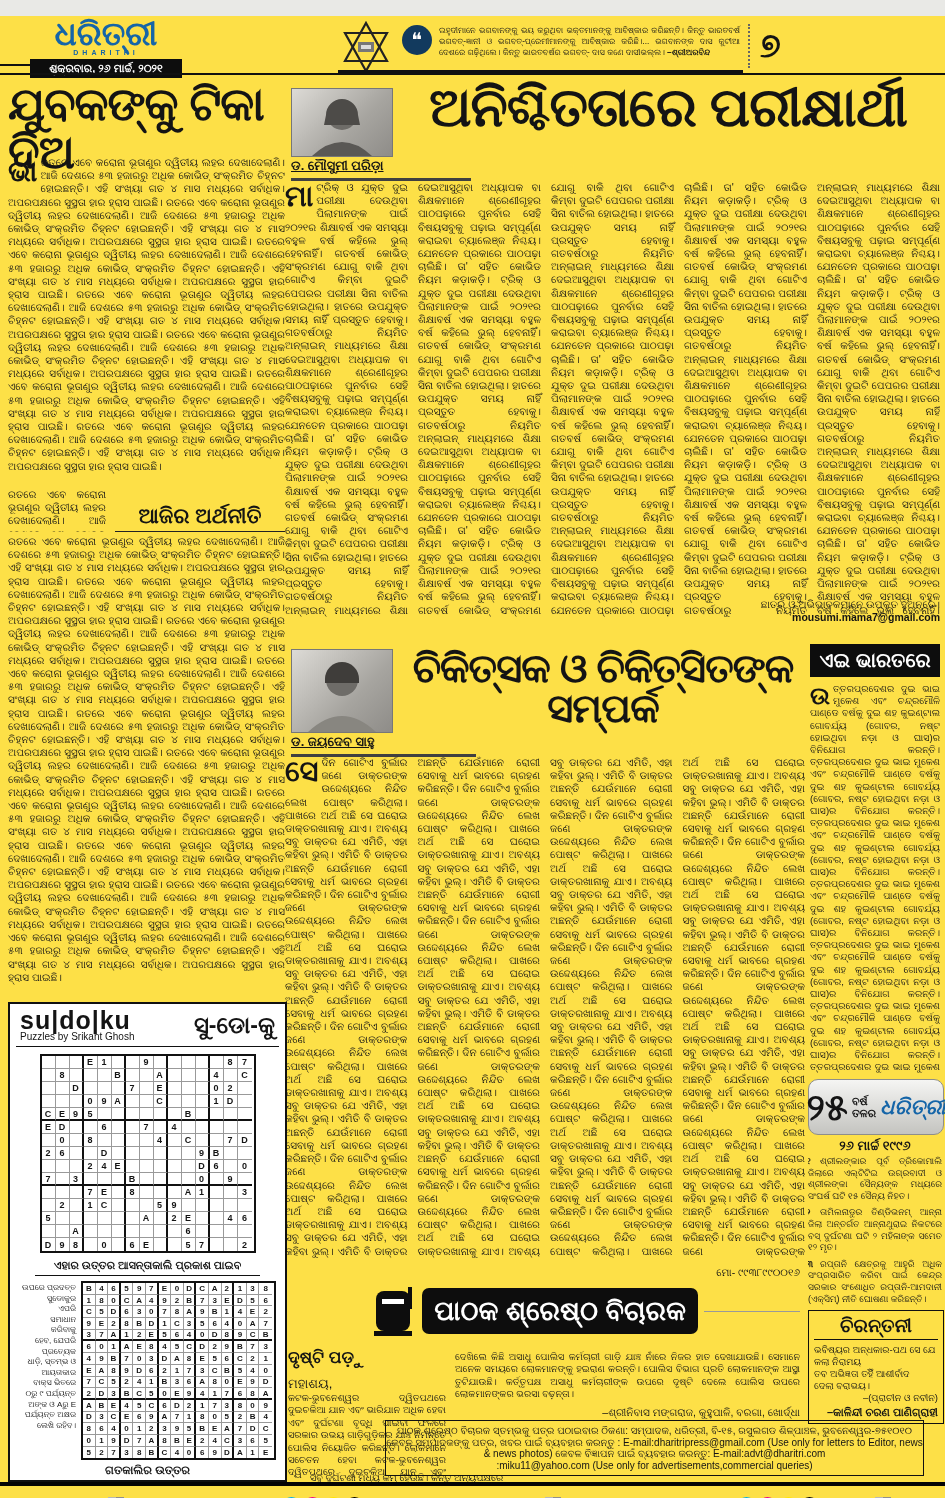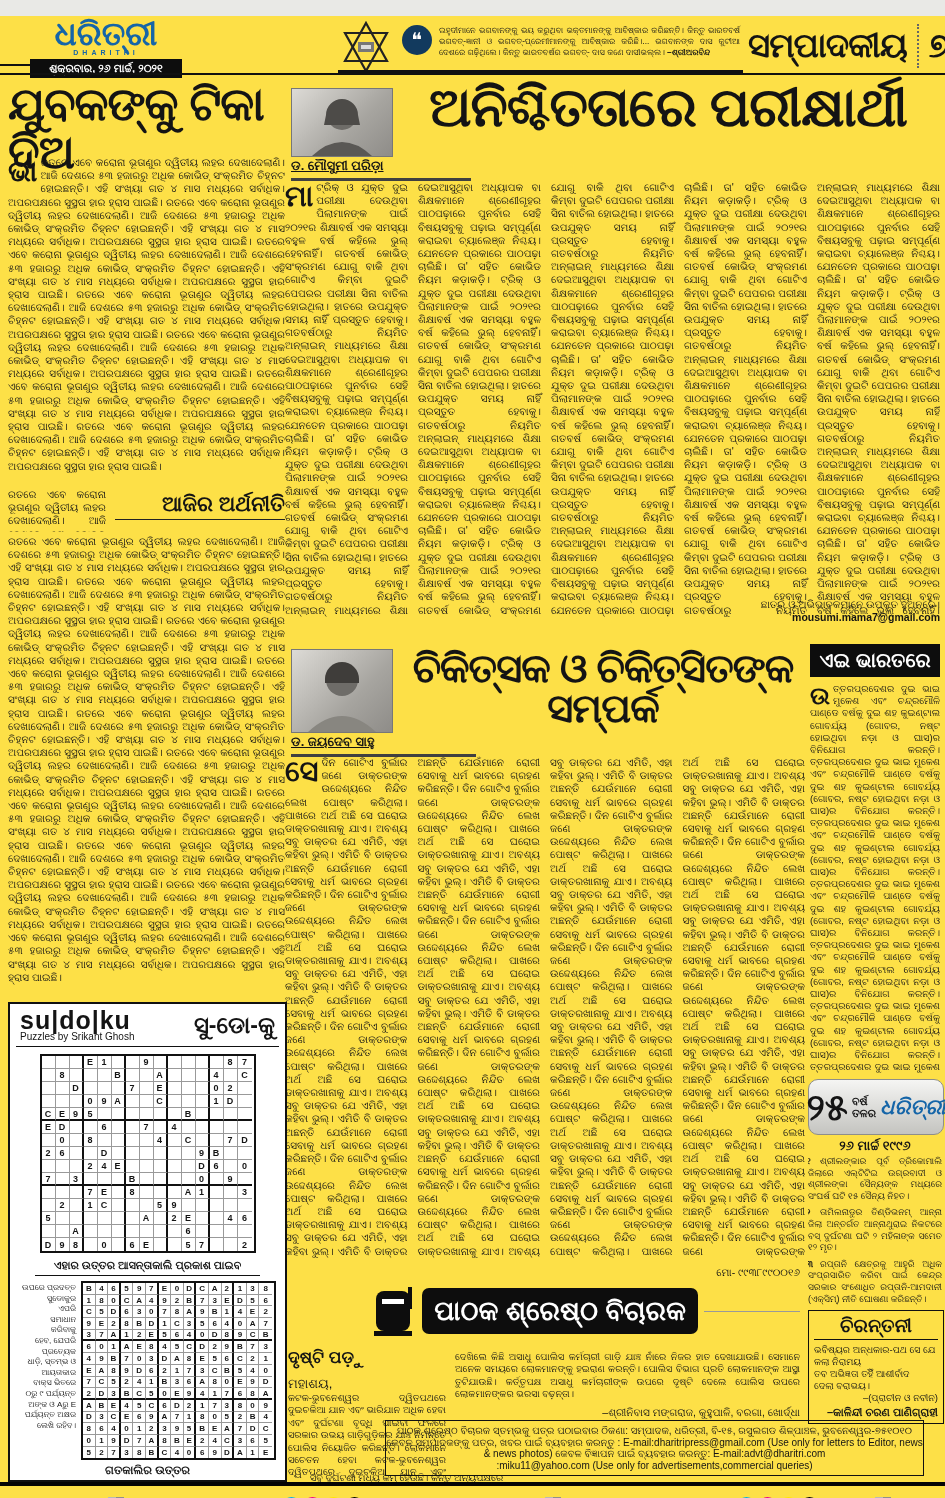--- a/index.html
+++ b/index.html
@@ -114,36 +114,35 @@
       <rect x="21" y="24" width="10" height="4" fill="#ddd"></rect>
     </svg>
   </div>
 
   <div class="abs quote-wrap" style="left:402px;top:9px;width:338px;">
     <div class="quote-circle">❝</div>
     <div class="quote-text"><span>ଇହୁଦୀମାନେ ଭଗବାନଙ୍କୁ ଭୟ କରୁଥିବା ଭକ୍ତମାନଙ୍କୁ ଆବିଷ୍କାର କରିଛନ୍ତି। କିନ୍ତୁ ଭାରତବର୍ଷ ଭଗବତ୍-ଜ୍ଞାନୀ ଓ ଭଗବତ୍-ପ୍ରେମୀମାନଙ୍କୁ ଆବିଷ୍କାର କରିଛି।... ଭଗବାନଙ୍କ ଦାସ କୁଟୀଆ ଦେଶରେ ଗଢ଼ିଥିଲେ। କିନ୍ତୁ ଭାରତବର୍ଷର ଭଗବତ୍- ଦାସ କଣେ ଦାସୀଭଲ୍ଲ।</span> <span class="quote-author">–ଶ୍ରୀଅରବିନ୍ଦ</span></div>
   </div>
 
   <div class="abs section-wrap" style="left:748px;top:8px;">
-    <div class="section-title">ସମ୍ପାଦକୀୟ</div>
     <div class="section-divider"></div>
     <div class="section-page">୭</div>
   </div>
 
   <div class="abs hline" style="left:0;top:57px;width:945px;height:2px;"></div>
   <div class="abs hline" style="left:338px;top:54px;width:405px;height:3px;"></div>
 
   <div class="abs headline-1" style="left:8px;top:64px;width:277px;">ଯୁବକଙ୍କୁ ଟିକା ଦିଅ</div>
 
   <div class="abs body-text just ohid" style="left:8px;top:140px;width:277px;height:330px;">
     <span class="dropcap">ଭା</span><span>ରତରେ ଏବେ କରୋନା ଭୂତାଣୁର ଦ୍ୱିତୀୟ ଲହର ଦେଖାଦେଲାଣି। ଆଜି ଦେଶରେ ୫୩ ହଜାରରୁ ଅଧିକ କୋଭିଡ୍ ସଂକ୍ରମିତ ଚିହ୍ନଟ ହୋଇଛନ୍ତି। ଏହି ସଂଖ୍ୟା ଗତ ୪ ମାସ ମଧ୍ୟରେ ସର୍ବାଧିକ। ଅପରପକ୍ଷରେ ସୁସ୍ଥତା ହାର ହ୍ରାସ ପାଇଛି। ରତରେ ଏବେ କରୋନା ଭୂତାଣୁର ଦ୍ୱିତୀୟ ଲହର ଦେଖାଦେଲାଣି। ଆଜି ଦେଶରେ ୫୩ ହଜାରରୁ ଅଧିକ କୋଭିଡ୍ ସଂକ୍ରମିତ ଚିହ୍ନଟ ହୋଇଛନ୍ତି। ଏହି ସଂଖ୍ୟା ଗତ ୪ ମାସ ମଧ୍ୟରେ ସର୍ବାଧିକ। ଅପରପକ୍ଷରେ ସୁସ୍ଥତା ହାର ହ୍ରାସ ପାଇଛି। ରତରେ ଏବେ କରୋନା ଭୂତାଣୁର ଦ୍ୱିତୀୟ ଲହର ଦେଖାଦେଲାଣି। ଆଜି ଦେଶରେ ୫୩ ହଜାରରୁ ଅଧିକ କୋଭିଡ୍ ସଂକ୍ରମିତ ଚିହ୍ନଟ ହୋଇଛନ୍ତି। ଏହି ସଂଖ୍ୟା ଗତ ୪ ମାସ ମଧ୍ୟରେ ସର୍ବାଧିକ। ଅପରପକ୍ଷରେ ସୁସ୍ଥତା ହାର ହ୍ରାସ ପାଇଛି। ରତରେ ଏବେ କରୋନା ଭୂତାଣୁର ଦ୍ୱିତୀୟ ଲହର ଦେଖାଦେଲାଣି। ଆଜି ଦେଶରେ ୫୩ ହଜାରରୁ ଅଧିକ କୋଭିଡ୍ ସଂକ୍ରମିତ ଚିହ୍ନଟ ହୋଇଛନ୍ତି। ଏହି ସଂଖ୍ୟା ଗତ ୪ ମାସ ମଧ୍ୟରେ ସର୍ବାଧିକ। ଅପରପକ୍ଷରେ ସୁସ୍ଥତା ହାର ହ୍ରାସ ପାଇଛି। ରତରେ ଏବେ କରୋନା ଭୂତାଣୁର ଦ୍ୱିତୀୟ ଲହର ଦେଖାଦେଲାଣି। ଆଜି ଦେଶରେ ୫୩ ହଜାରରୁ ଅଧିକ କୋଭିଡ୍ ସଂକ୍ରମିତ ଚିହ୍ନଟ ହୋଇଛନ୍ତି। ଏହି ସଂଖ୍ୟା ଗତ ୪ ମାସ ମଧ୍ୟରେ ସର୍ବାଧିକ। ଅପରପକ୍ଷରେ ସୁସ୍ଥତା ହାର ହ୍ରାସ ପାଇଛି। ରତରେ ଏବେ କରୋନା ଭୂତାଣୁର ଦ୍ୱିତୀୟ ଲହର ଦେଖାଦେଲାଣି। ଆଜି ଦେଶରେ ୫୩ ହଜାରରୁ ଅଧିକ କୋଭିଡ୍ ସଂକ୍ରମିତ ଚିହ୍ନଟ ହୋଇଛନ୍ତି। ଏହି ସଂଖ୍ୟା ଗତ ୪ ମାସ ମଧ୍ୟରେ ସର୍ବାଧିକ। ଅପରପକ୍ଷରେ ସୁସ୍ଥତା ହାର ହ୍ରାସ ପାଇଛି। ରତରେ ଏବେ କରୋନା ଭୂତାଣୁର ଦ୍ୱିତୀୟ ଲହର ଦେଖାଦେଲାଣି। ଆଜି ଦେଶରେ ୫୩ ହଜାରରୁ ଅଧିକ କୋଭିଡ୍ ସଂକ୍ରମିତ ଚିହ୍ନଟ ହୋଇଛନ୍ତି। ଏହି ସଂଖ୍ୟା ଗତ ୪ ମାସ ମଧ୍ୟରେ ସର୍ବାଧିକ। ଅପରପକ୍ଷରେ ସୁସ୍ଥତା ହାର ହ୍ରାସ ପାଇଛି।</span>
   </div>
 
   <div class="abs" style="left:8px;top:472px;width:277px;height:44px;">
-    <div class="econ-head abs" style="right:0;top:4px;width:170px;text-align:right;">ଆଜିର ଅର୍ଥନୀତି</div>
+    <div class="econ-head abs" style="right:0;top:16px;width:170px;">ଆଜିର ଅର୍ଥନୀତି</div>
     <div class="body-text just ohid abs" style="left:0;top:0;width:98px;height:44px;">ରତରେ ଏବେ କରୋନା ଭୂତାଣୁର ଦ୍ୱିତୀୟ ଲହର ଦେଖାଦେଲାଣି। ଆଜି ଦେଶରେ ୫୩ ହଜାରରୁ ଅଧିକ କୋଭିଡ୍ ସଂକ୍ରମିତ ଚିହ୍ନଟ ହୋଇଛନ୍ତି। ଏହି ସଂଖ୍ୟା ଗତ ୪ ମାସ ମଧ୍ୟରେ ସର୍ବାଧିକ। ଅପରପକ୍ଷରେ ସୁସ୍ଥତା ହାର ହ୍ରାସ ପାଇଛି।</div>
   </div>
 
   <div class="abs body-text just ohid" style="left:8px;top:519px;width:277px;height:462px;">ରତରେ ଏବେ କରୋନା ଭୂତାଣୁର ଦ୍ୱିତୀୟ ଲହର ଦେଖାଦେଲାଣି। ଆଜି ଦେଶରେ ୫୩ ହଜାରରୁ ଅଧିକ କୋଭିଡ୍ ସଂକ୍ରମିତ ଚିହ୍ନଟ ହୋଇଛନ୍ତି। ଏହି ସଂଖ୍ୟା ଗତ ୪ ମାସ ମଧ୍ୟରେ ସର୍ବାଧିକ। ଅପରପକ୍ଷରେ ସୁସ୍ଥତା ହାର ହ୍ରାସ ପାଇଛି। ରତରେ ଏବେ କରୋନା ଭୂତାଣୁର ଦ୍ୱିତୀୟ ଲହର ଦେଖାଦେଲାଣି। ଆଜି ଦେଶରେ ୫୩ ହଜାରରୁ ଅଧିକ କୋଭିଡ୍ ସଂକ୍ରମିତ ଚିହ୍ନଟ ହୋଇଛନ୍ତି। ଏହି ସଂଖ୍ୟା ଗତ ୪ ମାସ ମଧ୍ୟରେ ସର୍ବାଧିକ। ଅପରପକ୍ଷରେ ସୁସ୍ଥତା ହାର ହ୍ରାସ ପାଇଛି। ରତରେ ଏବେ କରୋନା ଭୂତାଣୁର ଦ୍ୱିତୀୟ ଲହର ଦେଖାଦେଲାଣି। ଆଜି ଦେଶରେ ୫୩ ହଜାରରୁ ଅଧିକ କୋଭିଡ୍ ସଂକ୍ରମିତ ଚିହ୍ନଟ ହୋଇଛନ୍ତି। ଏହି ସଂଖ୍ୟା ଗତ ୪ ମାସ ମଧ୍ୟରେ ସର୍ବାଧିକ। ଅପରପକ୍ଷରେ ସୁସ୍ଥତା ହାର ହ୍ରାସ ପାଇଛି। ରତରେ ଏବେ କରୋନା ଭୂତାଣୁର ଦ୍ୱିତୀୟ ଲହର ଦେଖାଦେଲାଣି। ଆଜି ଦେଶରେ ୫୩ ହଜାରରୁ ଅଧିକ କୋଭିଡ୍ ସଂକ୍ରମିତ ଚିହ୍ନଟ ହୋଇଛନ୍ତି। ଏହି ସଂଖ୍ୟା ଗତ ୪ ମାସ ମଧ୍ୟରେ ସର୍ବାଧିକ। ଅପରପକ୍ଷରେ ସୁସ୍ଥତା ହାର ହ୍ରାସ ପାଇଛି। ରତରେ ଏବେ କରୋନା ଭୂତାଣୁର ଦ୍ୱିତୀୟ ଲହର ଦେଖାଦେଲାଣି। ଆଜି ଦେଶରେ ୫୩ ହଜାରରୁ ଅଧିକ କୋଭିଡ୍ ସଂକ୍ରମିତ ଚିହ୍ନଟ ହୋଇଛନ୍ତି। ଏହି ସଂଖ୍ୟା ଗତ ୪ ମାସ ମଧ୍ୟରେ ସର୍ବାଧିକ। ଅପରପକ୍ଷରେ ସୁସ୍ଥତା ହାର ହ୍ରାସ ପାଇଛି। ରତରେ ଏବେ କରୋନା ଭୂତାଣୁର ଦ୍ୱିତୀୟ ଲହର ଦେଖାଦେଲାଣି। ଆଜି ଦେଶରେ ୫୩ ହଜାରରୁ ଅଧିକ କୋଭିଡ୍ ସଂକ୍ରମିତ ଚିହ୍ନଟ ହୋଇଛନ୍ତି। ଏହି ସଂଖ୍ୟା ଗତ ୪ ମାସ ମଧ୍ୟରେ ସର୍ବାଧିକ। ଅପରପକ୍ଷରେ ସୁସ୍ଥତା ହାର ହ୍ରାସ ପାଇଛି। ରତରେ ଏବେ କରୋନା ଭୂତାଣୁର ଦ୍ୱିତୀୟ ଲହର ଦେଖାଦେଲାଣି। ଆଜି ଦେଶରେ ୫୩ ହଜାରରୁ ଅଧିକ କୋଭିଡ୍ ସଂକ୍ରମିତ ଚିହ୍ନଟ ହୋଇଛନ୍ତି। ଏହି ସଂଖ୍ୟା ଗତ ୪ ମାସ ମଧ୍ୟରେ ସର୍ବାଧିକ। ଅପରପକ୍ଷରେ ସୁସ୍ଥତା ହାର ହ୍ରାସ ପାଇଛି। ରତରେ ଏବେ କରୋନା ଭୂତାଣୁର ଦ୍ୱିତୀୟ ଲହର ଦେଖାଦେଲାଣି। ଆଜି ଦେଶରେ ୫୩ ହଜାରରୁ ଅଧିକ କୋଭିଡ୍ ସଂକ୍ରମିତ ଚିହ୍ନଟ ହୋଇଛନ୍ତି। ଏହି ସଂଖ୍ୟା ଗତ ୪ ମାସ ମଧ୍ୟରେ ସର୍ବାଧିକ। ଅପରପକ୍ଷରେ ସୁସ୍ଥତା ହାର ହ୍ରାସ ପାଇଛି। ରତରେ ଏବେ କରୋନା ଭୂତାଣୁର ଦ୍ୱିତୀୟ ଲହର ଦେଖାଦେଲାଣି। ଆଜି ଦେଶରେ ୫୩ ହଜାରରୁ ଅଧିକ କୋଭିଡ୍ ସଂକ୍ରମିତ ଚିହ୍ନଟ ହୋଇଛନ୍ତି। ଏହି ସଂଖ୍ୟା ଗତ ୪ ମାସ ମଧ୍ୟରେ ସର୍ବାଧିକ। ଅପରପକ୍ଷରେ ସୁସ୍ଥତା ହାର ହ୍ରାସ ପାଇଛି। ରତରେ ଏବେ କରୋନା ଭୂତାଣୁର ଦ୍ୱିତୀୟ ଲହର ଦେଖାଦେଲାଣି। ଆଜି ଦେଶରେ ୫୩ ହଜାରରୁ ଅଧିକ କୋଭିଡ୍ ସଂକ୍ରମିତ ଚିହ୍ନଟ ହୋଇଛନ୍ତି। ଏହି ସଂଖ୍ୟା ଗତ ୪ ମାସ ମଧ୍ୟରେ ସର୍ବାଧିକ। ଅପରପକ୍ଷରେ ସୁସ୍ଥତା ହାର ହ୍ରାସ ପାଇଛି।</div>
 
   <div class="abs sudoku-box" style="left:8px;top:986px;width:263px;height:466px;">
     <div class="sudoku-head">
       <div>
         <div class="sudoku-logo">su|do|ku</div>
         <div class="sudoku-tag">Puzzles by Srikant Ghosh</div>

